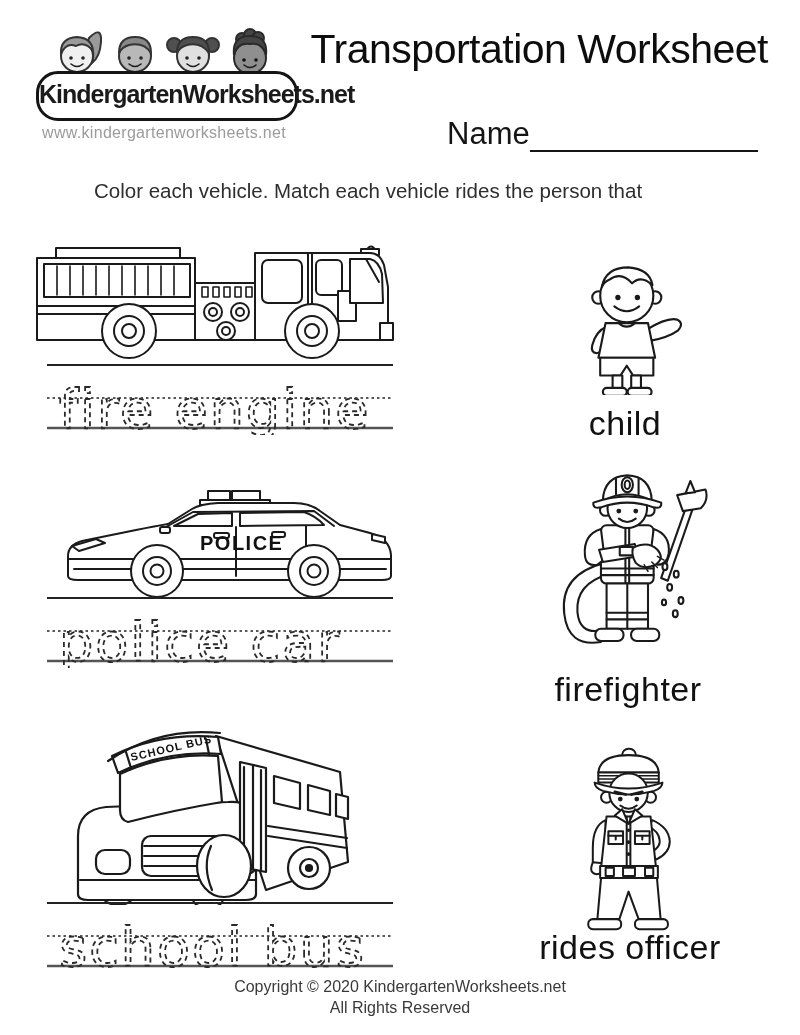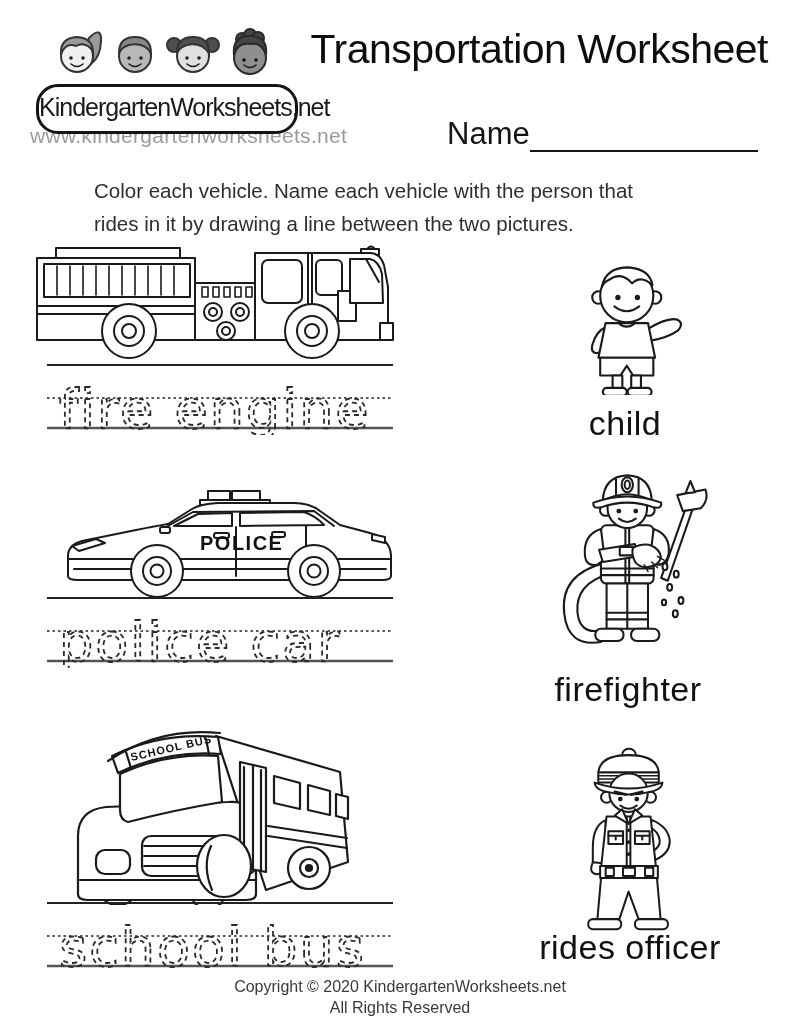--- a/index.html
+++ b/index.html
@@ -8,23 +8,23 @@
   .abs{position:absolute;}
 
   
   .title{left:300px;top:26px;width:468px;text-align:right;font-size:41px;
          letter-spacing:-0.5px;color:#0d0d0d;}
   .name-row{left:447px;top:114px;font-size:31px;color:#151515;display:flex;align-items:flex-end;}
   .name-line{display:inline-block;width:228px;height:36px;border-bottom:2.5px solid #151515;}
 
   
   .banner{left:36px;top:71px;width:256px;height:44px;border:3px solid #141414;border-radius:22px;
-          background:#fff;text-align:right;line-height:40px;font-size:25px;font-weight:normal;
-          letter-spacing:-1px;z-index:2;margin-top:13px;}
-  .logo-url{left:30px;top:124px;width:268px;text-align:center;font-size:21px;color:#9b9b9b;letter-spacing:.3px;}
+          background:#fff;text-align:right;line-height:40px;font-size:25px;font-weight:bold;
+          letter-spacing:-1px;z-index:2;}
+  .logo-url{left:30px;top:124px;width:268px;text-align:center;font-size:16px;color:#9b9b9b;letter-spacing:.3px;}
 
   .instructions{left:94px;top:174px;width:640px;font-size:20.5px;line-height:33px;color:#2e2e2e;}
 
   .person-label{font-size:34px;color:#111;text-align:center;letter-spacing:.5px;}
   .footer{left:0;width:800px;text-align:center;color:#3a3a3a;font-size:16px;}
 
   svg{display:block;}
   .ln{fill:none;stroke:#1a1a1a;stroke-width:2;stroke-linecap:round;stroke-linejoin:round;}
 </style>
 </head>
@@ -92,22 +92,21 @@
 
   <div class="abs logo-url">www.kindergartenworksheets.net</div>
 
   <div class="abs title">Transportation Worksheet</div>
   <div class="abs name-row">
     <span>Name</span>
       <span class="name-line"></span>
   </div>
 
   <div class="abs instructions">
-    <span style="display:block">Color each vehicle. Name each vehicle with the person that</span>
-    <span style="display:block">rides in it by drawing a line between the two pictures.</span>
+    <span style="display:block">Color each vehicle. Match each vehicle rides the person that</span>
   </div>
 
   <svg class="abs" style="left:32px;top:243px;" width="362" height="122" viewBox="0 0 362 122">
     <g fill="#fff" stroke="#1a1a1a" stroke-width="2" stroke-linecap="round" stroke-linejoin="round">
       <path d="M334,8 q5,-9 10,0 z"></path>
       <rect x="329" y="6" width="18" height="6"></rect>
       <path d="M223,10 H338 q10,0 14,12 l4,22 V97 H223 Z"></path>
       <rect x="24" y="5" width="124" height="10"></rect>
       <rect x="5" y="15" width="158" height="82"></rect>
       <rect x="12" y="21" width="146" height="33"></rect>

